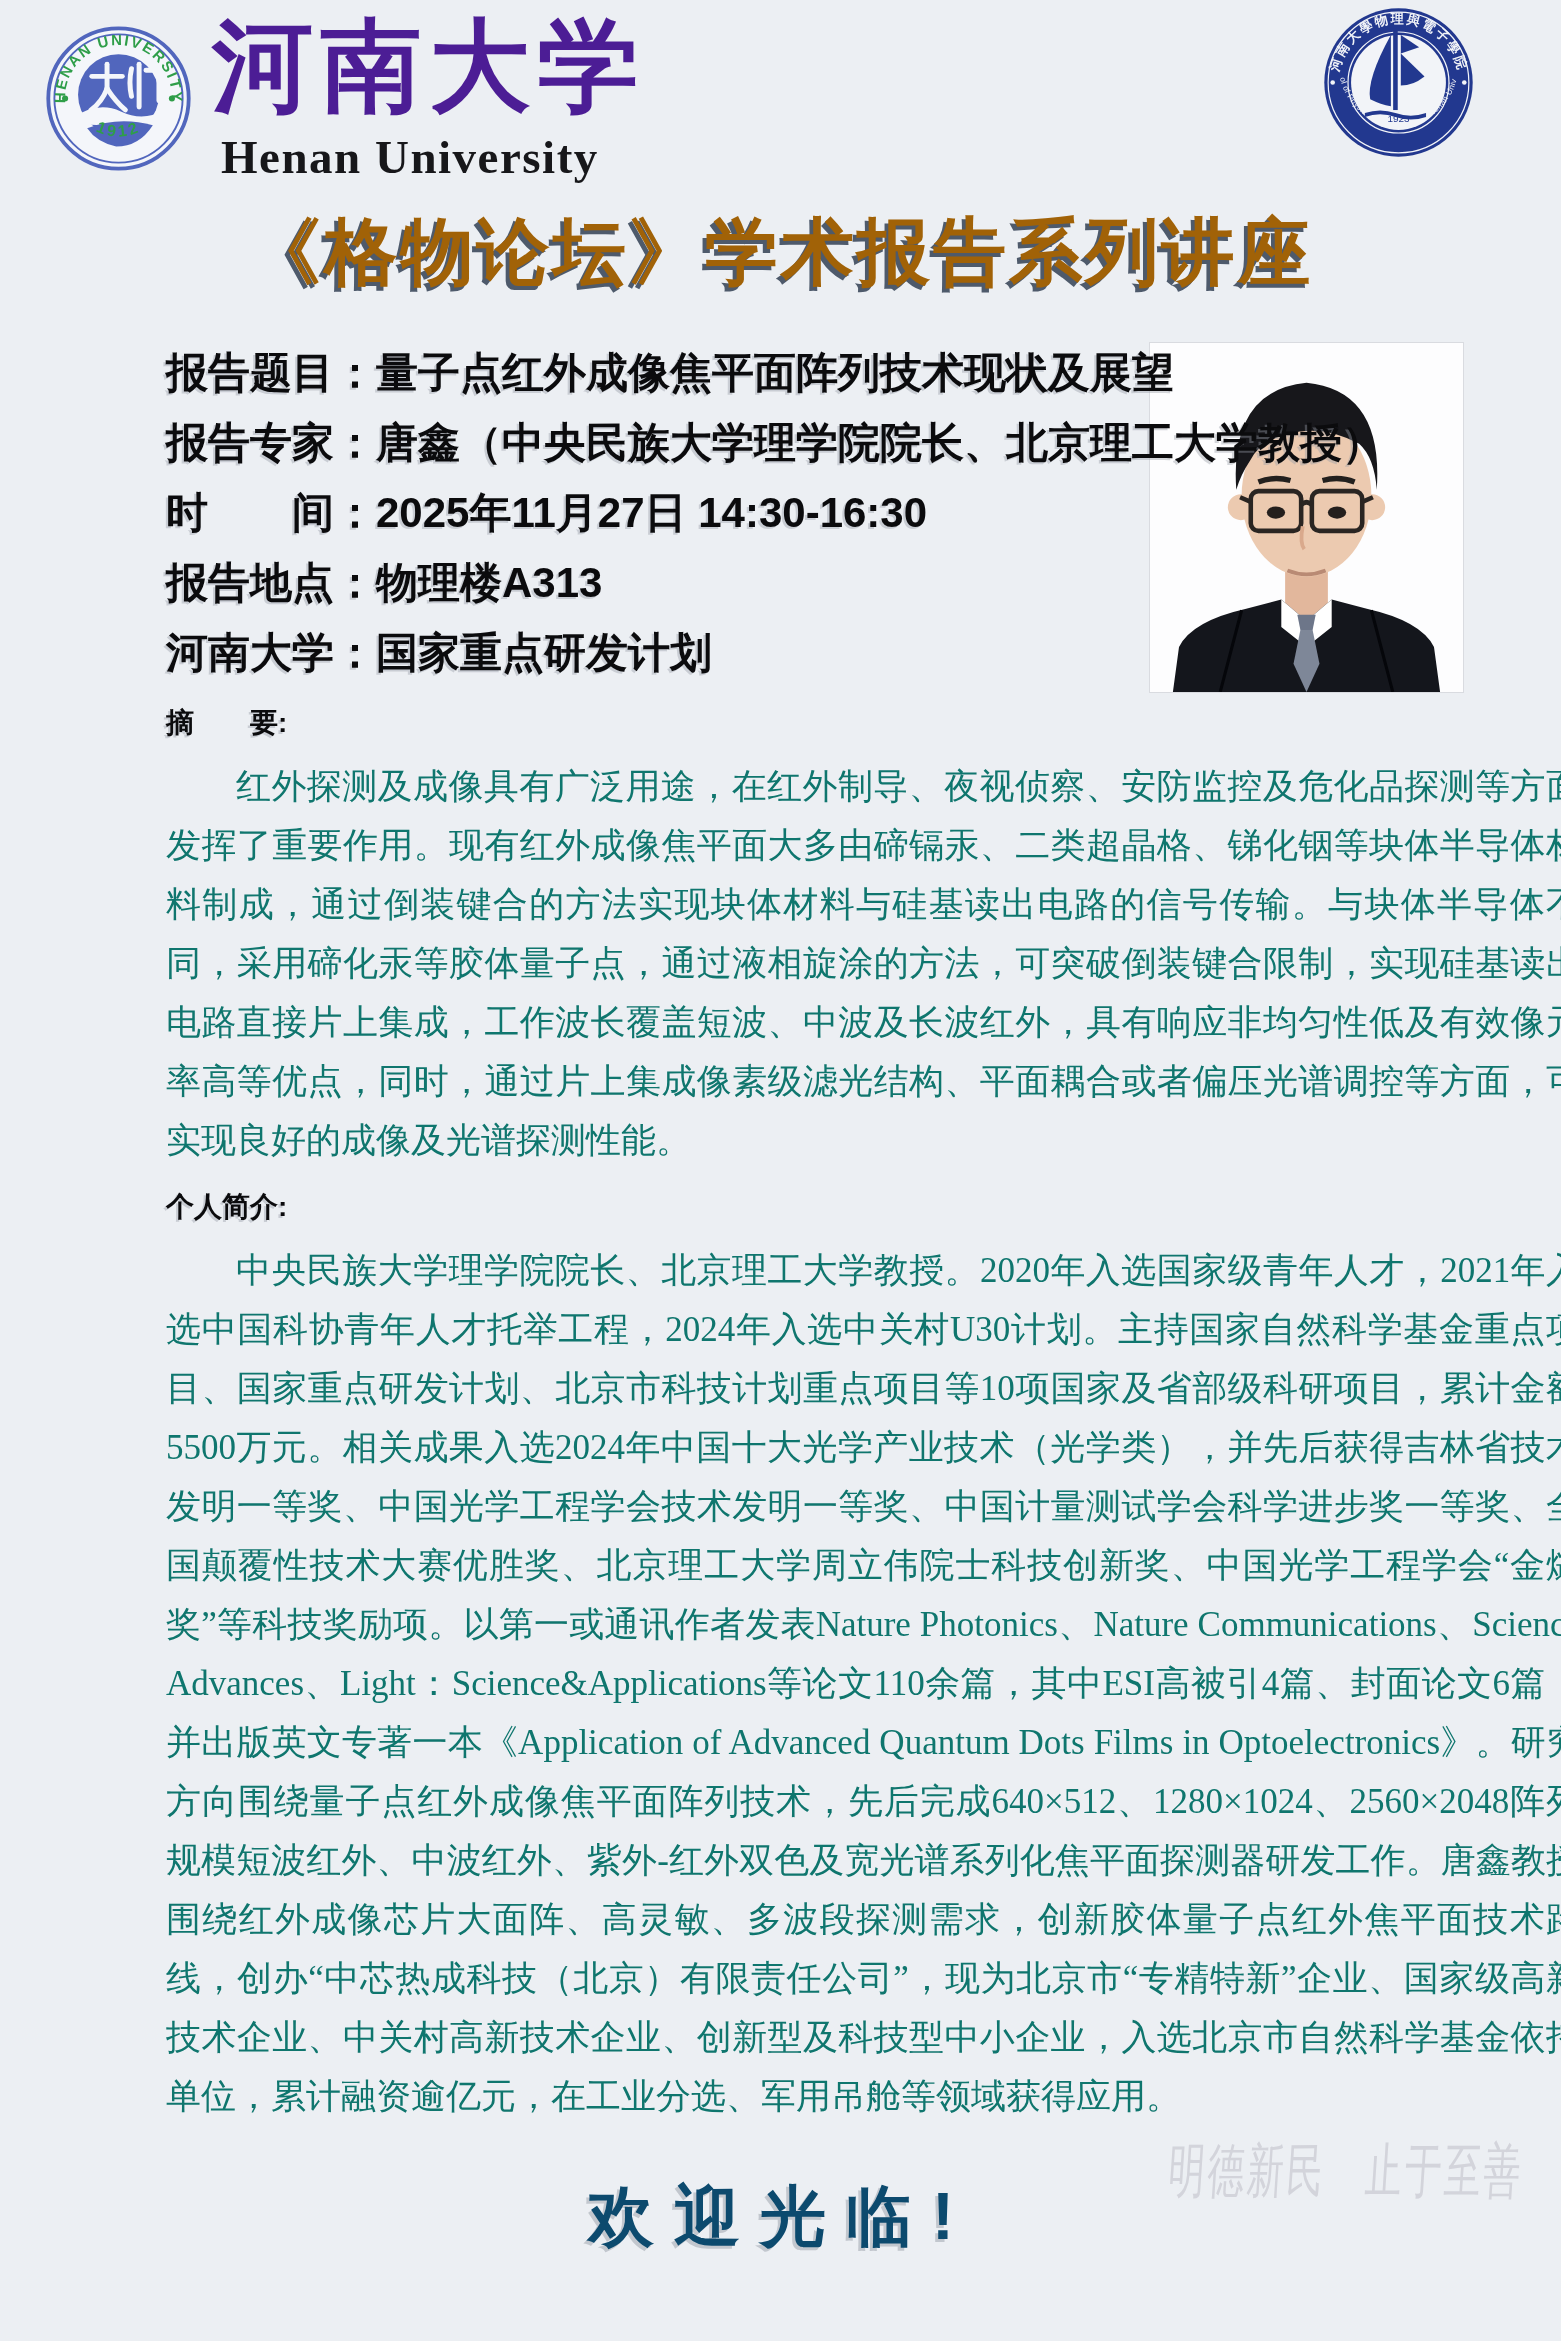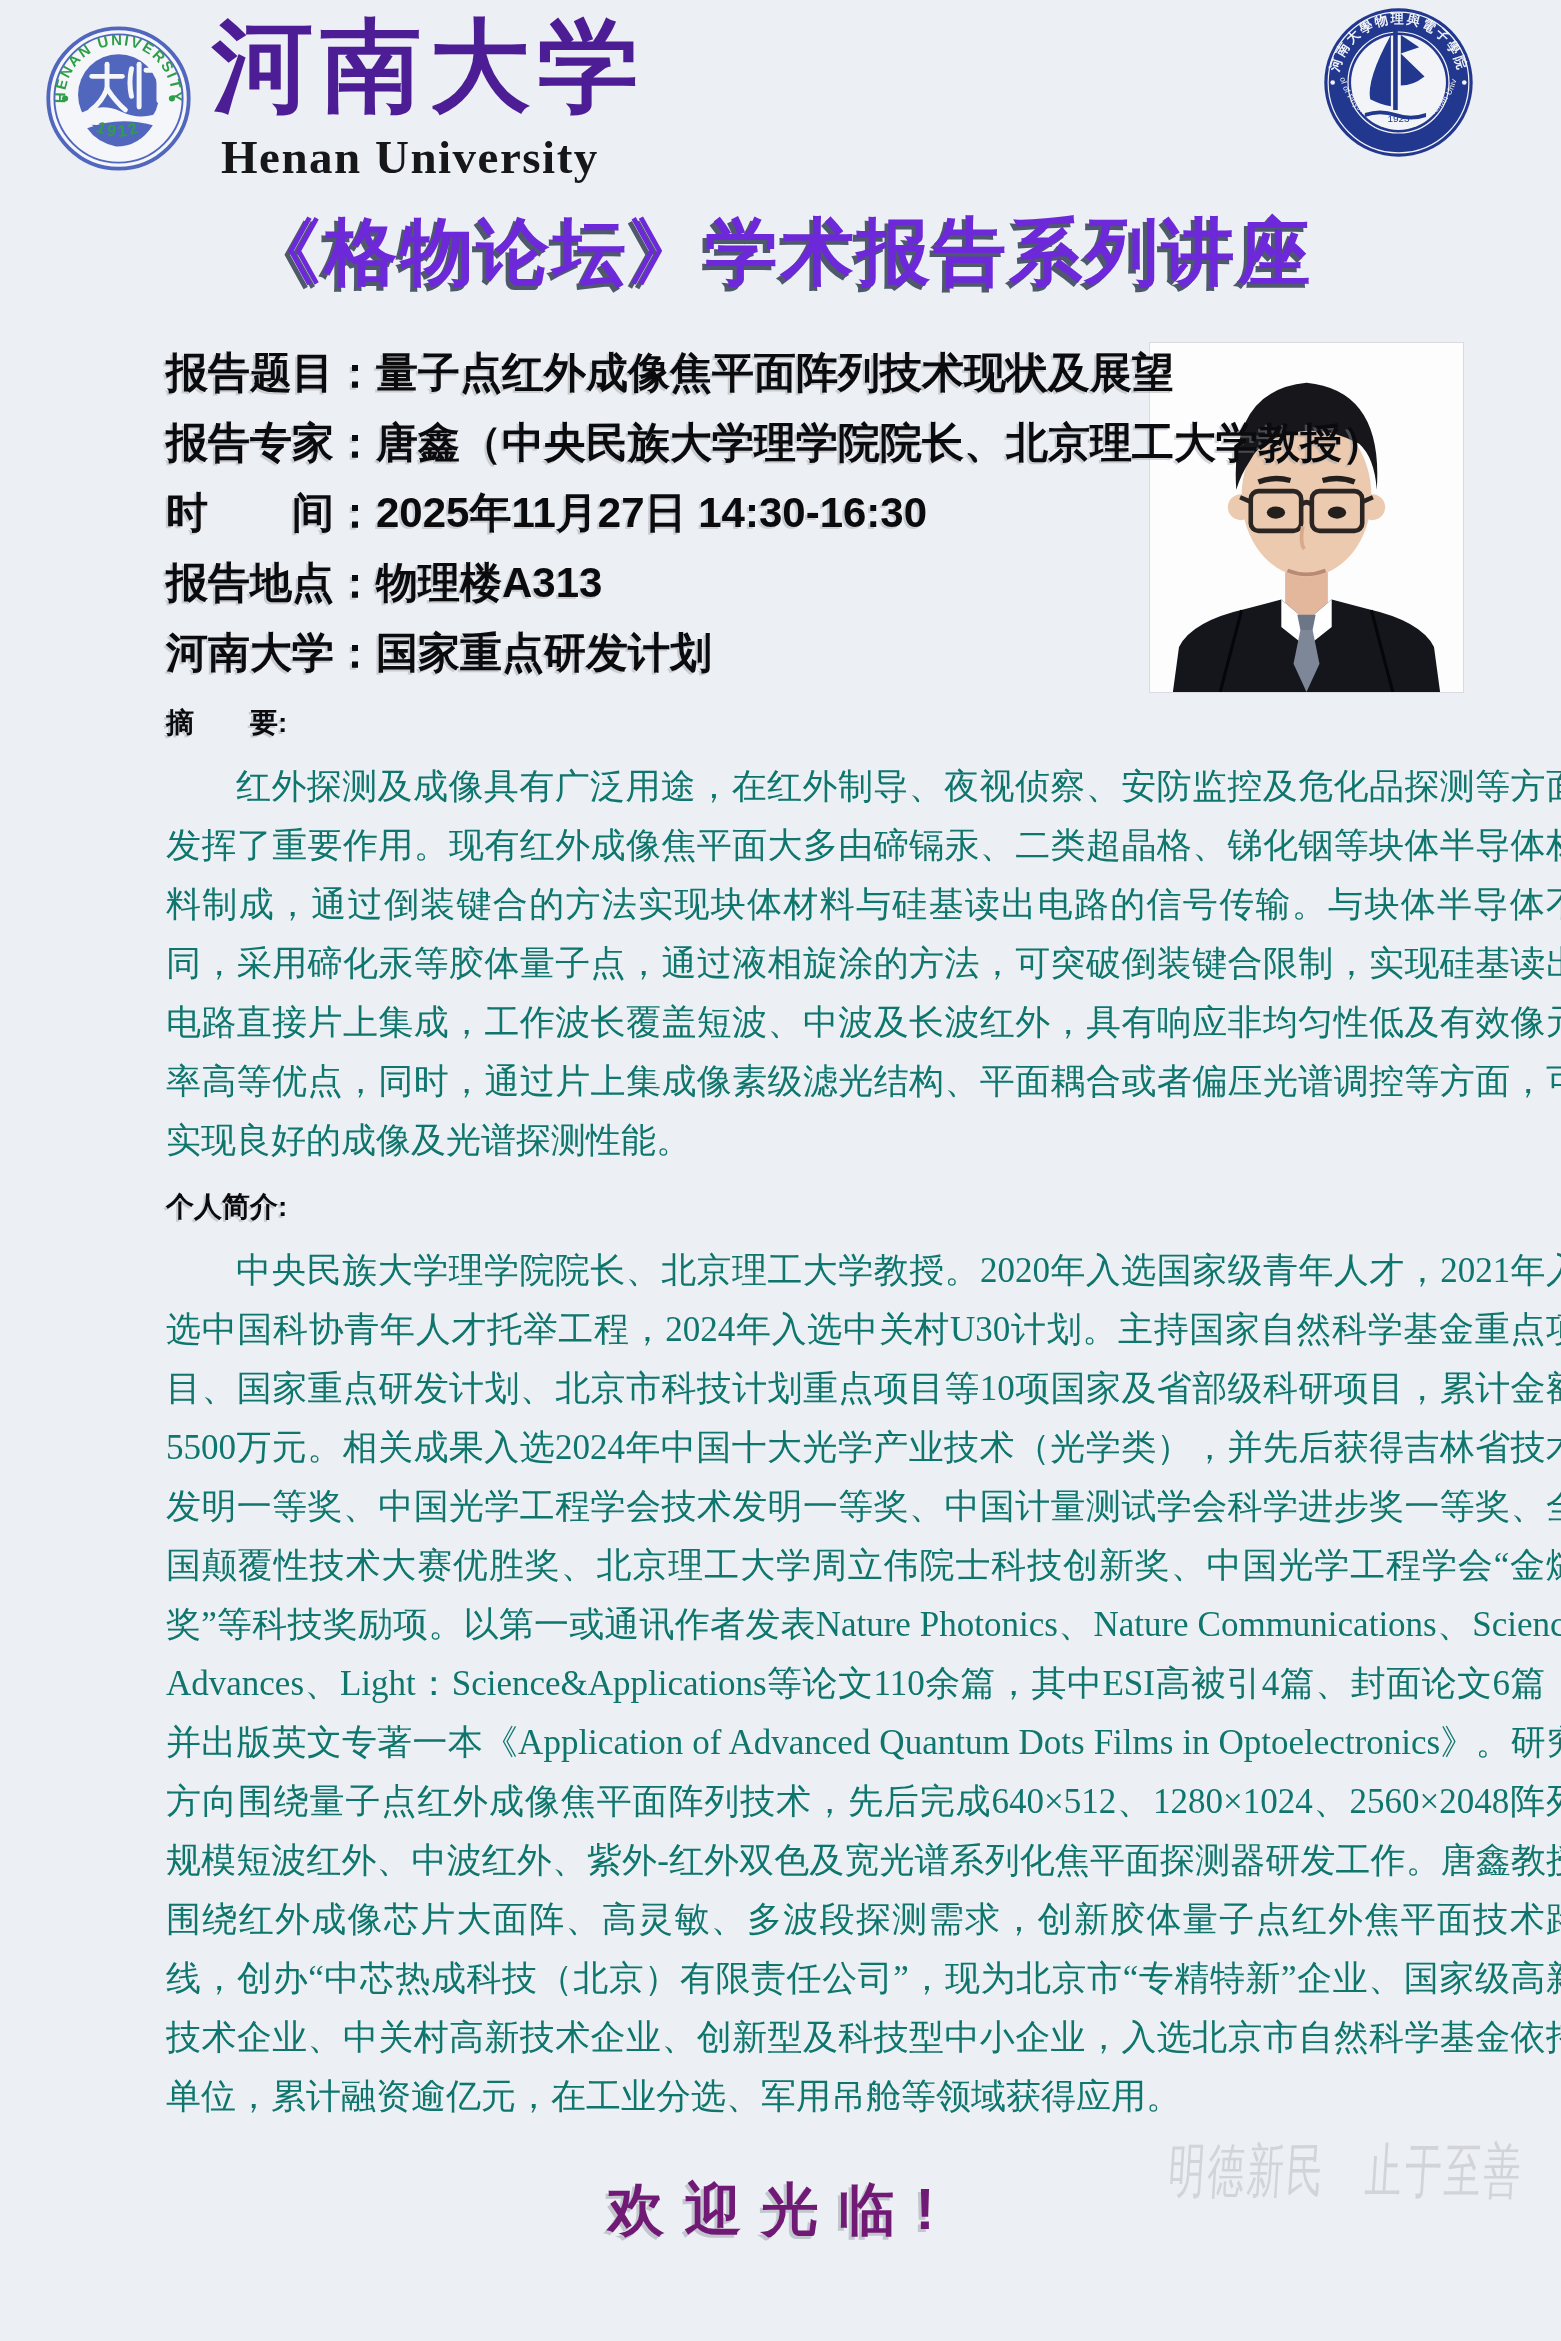--- a/index.html
+++ b/index.html
@@ -19,21 +19,21 @@
   .brand-en {
     position:absolute; left:221px; top:130px;
     font-family:"Liberation Serif", serif; font-weight:bold;
     font-size:47px; letter-spacing:1.5px; color:#17171a;
   }
   .seal-right { position:absolute; left:1322px; top:6.1px; width:153px; height:153px; }
 
   .title {
     position:absolute; left:0; top:204px; width:100%;
     text-align:center; font-size:73px; font-weight:bold; letter-spacing:3.1px;
-    color:#6d28d9; text-shadow:-3.8px 3.8px 0 #4e5a6b;
+    color:#a16207; text-shadow:-3.8px 3.8px 0 #4e5a6b;
     white-space:nowrap;
   }
 
   
   .photo {
     position:absolute; left:1150px; top:343px; width:313px; height:349px;
     background:#ffffff; outline:0.8px solid #d9dbe0;
   }
   .photo svg { display:block; width:100%; height:100%; }
 
@@ -56,22 +56,22 @@
   .para {
     font-family:"Liberation Serif", serif;
     font-size:35px; line-height:59px; text-align:justify;
     text-indent:70px; color:#0f766e;
   }
   .bio-heading { margin-top:13.7px; }
 
   
   .welcome {
     position:absolute; left:0; top:2172px; width:100%;
-    text-align:center; font-size:57px; font-weight:bold; letter-spacing:20px;
-    color:#701a75; text-shadow:-3.1px 3.1px 0 rgba(160,165,175,0.55);
+    text-align:center; font-size:66px; font-weight:bold; letter-spacing:20px;
+    color:#0c4a6e; text-shadow:-3.1px 3.1px 0 rgba(160,165,175,0.55);
   }
   .watermark {
     position:absolute; left:1171px; top:2132px;
     font-family:"Liberation Serif", serif; font-size:59px; letter-spacing:4.6px;
     color:#d3d4db; white-space:nowrap;
     transform:scaleX(0.62) skewX(-6deg); transform-origin:left top;
   }
 </style>
 </head>
 <body>

